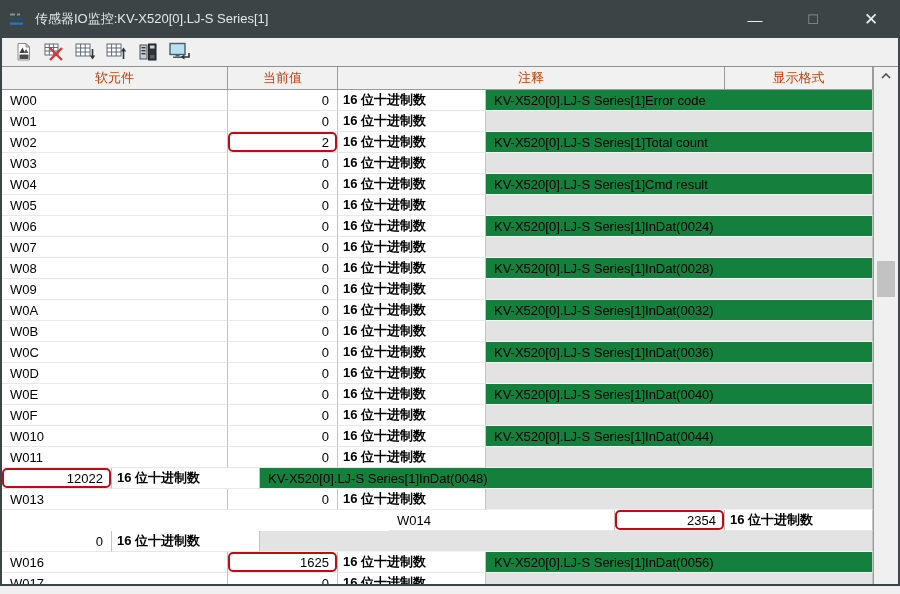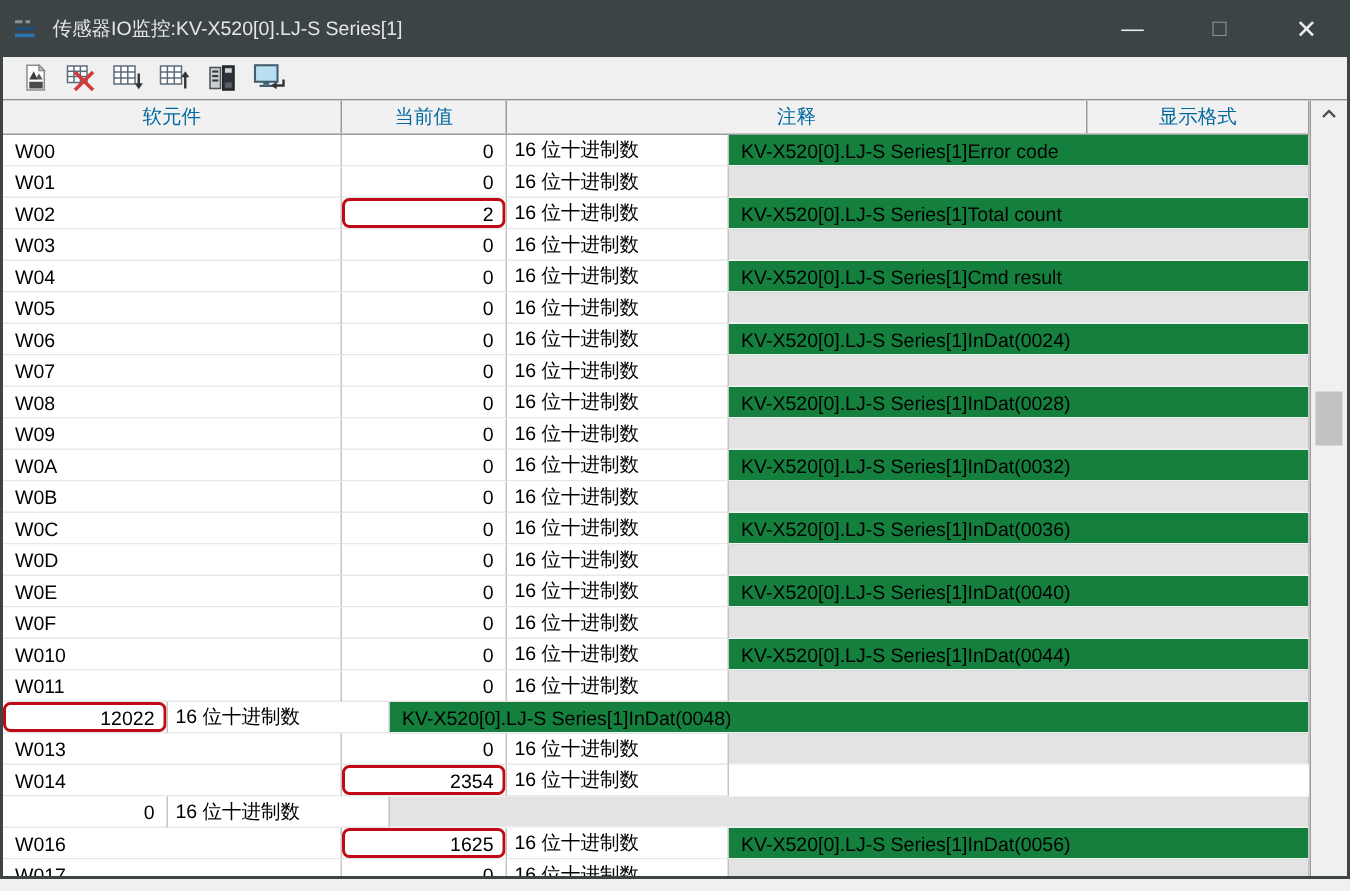--- a/index.html
+++ b/index.html
@@ -24,36 +24,36 @@
 
   
   .toolbar { flex:0 0 28px; display:flex; align-items:center; padding-left:10px; gap:8px; }
   .tool-btn { width:23px; height:23px; display:flex; align-items:center; justify-content:center; }
   .tool-btn svg { display:block; }
 
   
   .grid-area { flex:1; display:flex; border-top:1px solid #8f8f8f; overflow:hidden; background:#fff; }
   .grid { flex:1; display:flex; flex-direction:column; overflow:hidden; }
   .thead { flex:0 0 23px; display:flex; background:#f1f1f1; border-bottom:1px solid #9b9b9b; }
-  .th { display:flex; align-items:center; justify-content:center; font-size:13px; color:#0369a1;
+  .th { display:flex; align-items:center; justify-content:center; font-size:13px; color:#c2410c;
         border-right:1px solid #9b9b9b; }
   .th.device { width:226px; }
   .th.value  { width:110px; }
   .th.format { width:148px; }
   .th.comment{ flex:1; }
   .tbody { flex:1; overflow:hidden; display:flex; flex-direction:column; }
-  .tr { flex:0 0 21px; display:flex; }
+  .tr { flex:0 0 21px; display:flex;justify-content:flex-end; }
   .td { display:flex; align-items:center; font-size:13px; color:#000; background:#fff;
         border-right:1px solid #c4c4c4; border-bottom:1px solid #e8e8e8; overflow:hidden; white-space:nowrap; }
   .td.device { width:226px; padding-left:8px; }
   .td.value  { width:110px; position:relative; }
   .value-inner { position:absolute; left:0; top:0; right:0; bottom:0; display:flex; align-items:center;
                  justify-content:flex-end; padding-right:6px; border:2px solid transparent; border-radius:5px; }
   .value-inner.hl { border-color:#c00b16; }
-  .td.format { width:148px; padding-left:5px; }
+  .td.format { width:148px; padding-left:5px;font-weight:bold; }
   .td.comment{ flex:1; padding-left:8px; border-bottom:1px solid #f3f3f3; }
   .td.comment.filled { background:#15803d; }
   .td.comment.empty  { background:#e3e3e3; }
 
   
   .scrollbar { flex:0 0 25px; background:#f0f0f0; border-left:1px solid #9b9b9b; position:relative; }
   .scroll-up { height:18px; display:flex; align-items:center; justify-content:center; }
   .scroll-thumb { position:absolute; left:3px; right:3px; top:194px; height:36px; background:#c2c2c2; }
 </style>
 </head>

